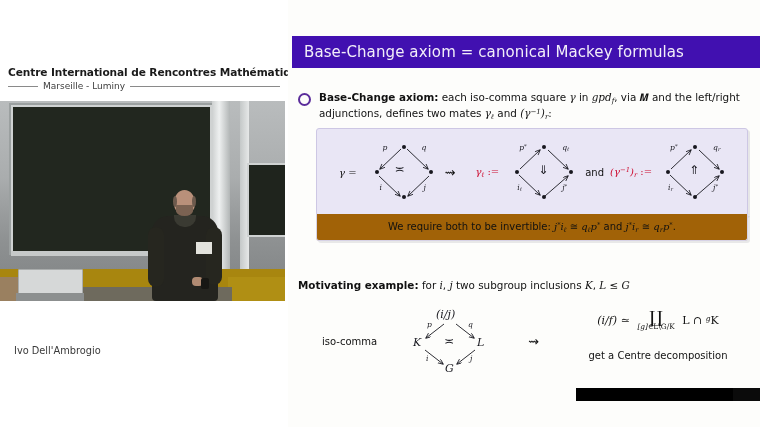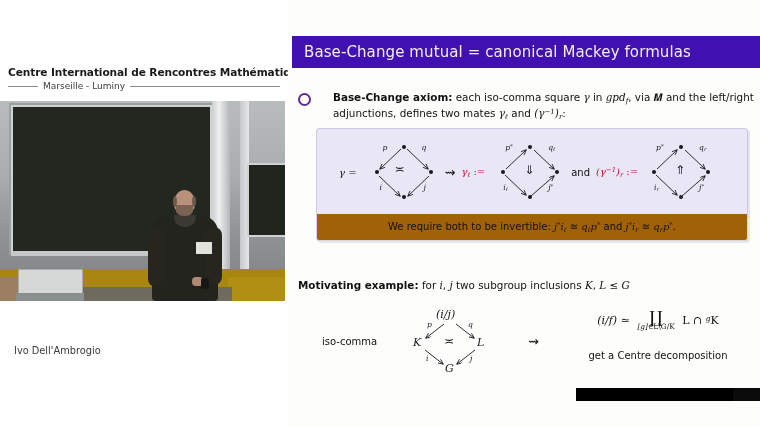--- a/index.html
+++ b/index.html
@@ -79,21 +79,21 @@
 
   
   .slide{position:absolute;left:288px;top:0;width:472px;height:427px;background:#fdfdfb;}
   .slide-title{
     position:absolute;left:4px;top:36px;width:468px;height:32px;background:#4110b0;
     color:#f2eef9;display:flex;align-items:center;padding-left:12px;box-sizing:border-box;
     font-size:15px;letter-spacing:0.1px;
   }
   .frame-body{position:absolute;left:0;top:78px;width:472px;height:295px;}
 
-  .bullet-row{position:absolute;left:10px;top:12px;width:456px;display:flex;gap:22px;justify-content:space-between;}
+  .bullet-row{position:absolute;left:10px;top:12px;width:456px;display:flex;gap:8px;justify-content:space-between;}
   .bdot{flex:0 0 auto;width:9px;height:9px;border-radius:50%;background:#fdfdfb;
      border:2.2px solid #5b2d9b;margin-top:3px;}
   .btext{font-size:10.4px;color:#111;line-height:1.48;}
   .b{font-weight:bold;}
   .mth{font-family:"DejaVu Serif","Liberation Serif",serif;font-style:italic;}
   .mthu{font-family:"DejaVu Serif","Liberation Serif",serif;font-style:normal;}
   .sub{font-size:0.68em;vertical-align:-0.28em;font-style:italic;}
   .sup{font-size:0.68em;vertical-align:0.45em;}
 
   
@@ -189,21 +189,21 @@
       <div class="sp-hand"></div>
       <div class="sp-dev"></div>
     </div>
 
     <div class="talk-author">Ivo Dell'Ambrogio</div>
 
   </div>
 
   <div class="slide">
 
-    <div class="slide-title">Base-Change mutual = canonical Mackey formulas</div>
+    <div class="slide-title">Base-Change axiom = canonical Mackey formulas</div>
 
     <div class="frame-body">
 
       <div class="bullet-row">
         <span class="bdot"></span>
         <span class="btext">
           <span class="b">Base-Change axiom:</span>
           <span>each iso-comma square <span class="mth">γ</span> in <span class="mth">gpd<span class="sub">f</span></span>, via <span class="mthu">𝑴</span> and the
           left/right adjunctions, defines two mates <span class="mth">γ<span class="sub">ℓ</span></span> and <span class="mth">(γ<span class="sup">−1</span>)<span class="sub">r</span></span>:</span>
         </span>
@@ -232,21 +232,21 @@
             </svg>
             <span class="lab" style="left:16px;top:2px;">p</span>
             <span class="lab" style="left:55px;top:2px;">q</span>
             <span class="lab" style="left:13px;top:42px;">i</span>
             <span class="lab" style="left:57px;top:42px;">j</span>
             <span class="midtxt" style="left:28px;top:21px;font-size:12px;">≍</span>
           </div>
 
           <span class="squig">⇝</span>
 
-          <span class="eqlab red" style="margin-left:2px;"><span class="mth">γ<span class="sub">ℓ</span></span> :=</span>
+          <span class="eqlab red" style="margin-left:16px;"><span class="mth">γ<span class="sub">ℓ</span></span> :=</span>
 
           <div class="dia" style="margin-left:8px;">
             <span class="node n-top"></span>
             <span class="node n-left"></span>
             <span class="node n-right"></span>
             <span class="node n-bot"></span>
             <svg width="74" height="62" style="position:absolute;left:0;top:0;">
               <line x1="13" y1="28" x2="33" y2="9" stroke="#17171e" stroke-width="0.9" marker-end="url(#ahd)"></line>
               <line x1="41" y1="9" x2="61" y2="28" stroke="#17171e" stroke-width="0.9" marker-end="url(#ahd)"></line>
               <line x1="12" y1="34" x2="33" y2="54" stroke="#17171e" stroke-width="0.9" marker-end="url(#ahd)"></line>

